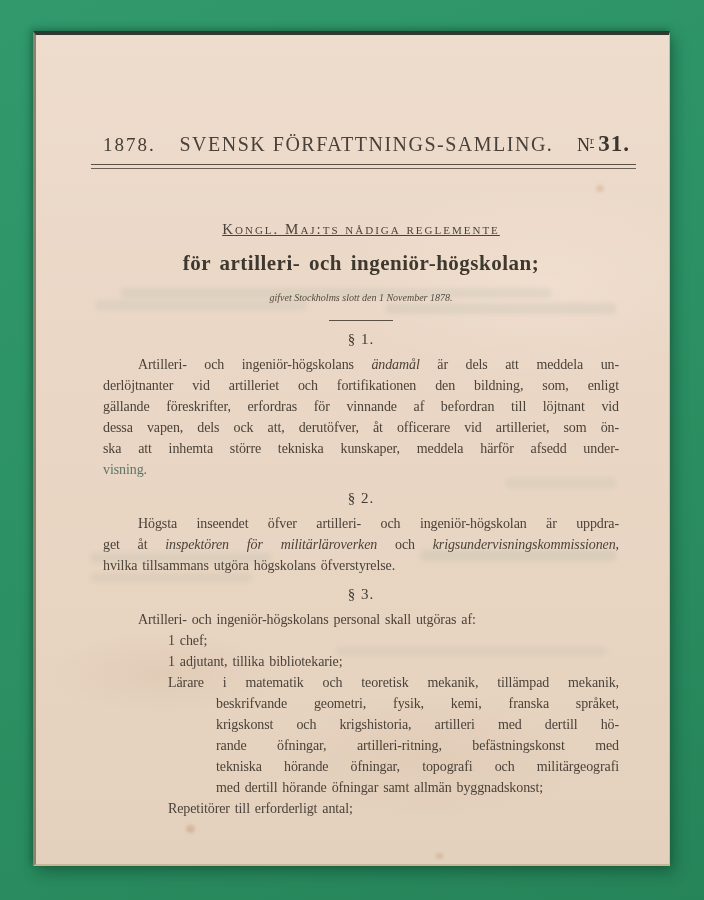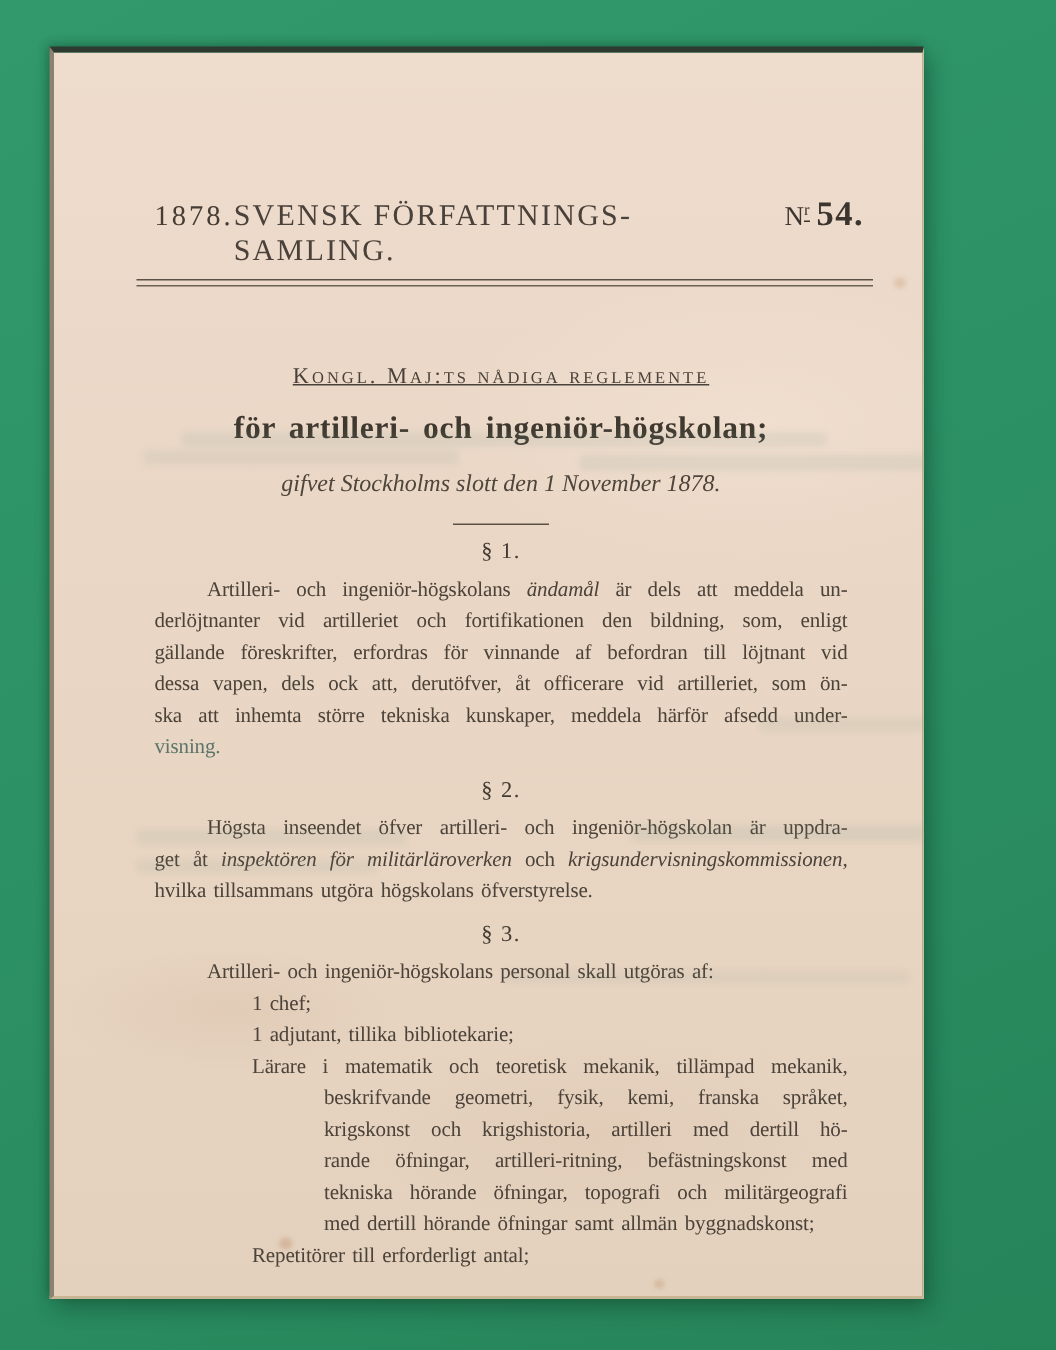--- a/index.html
+++ b/index.html
@@ -6,21 +6,21 @@
   * { margin:0; padding:0; box-sizing:border-box; }
   html,body { width:704px; height:900px; overflow:hidden; }
   body {
     font-family:"Liberation Serif","DejaVu Serif",serif;
     background:linear-gradient(155deg,#31996c 0%,#2c9265 45%,#268459 100%);
     position:relative;
   }
   .canvas { position:absolute; inset:0; }
   
   .page {
-    position:absolute; left:33px; top:31px; width:583px; height:835px;
+    position:absolute; left:33px; top:31px; width:637px; height:835px;
     background:
       radial-gradient(ellipse 220px 90px at 62% 87%, rgba(196,150,120,0.10), rgba(0,0,0,0) 70%),
       radial-gradient(ellipse 160px 60px at 20% 77%, rgba(190,148,118,0.12), rgba(0,0,0,0) 70%),
       radial-gradient(ellipse 300px 140px at 80% 30%, rgba(255,240,228,0.25), rgba(0,0,0,0) 70%),
       linear-gradient(180deg,#eedccd 0%,#ead7c6 35%,#e7d4c1 70%,#e3d1bd 100%);
     border-top:4px solid #2c3a2f;
     border-left:3px solid #8b8270;
     border-bottom:2px solid #c8b596;
     border-right:1px solid #cdbc9e;
     box-shadow:4px 6px 14px rgba(5,40,24,0.38), -2px -2px 6px rgba(5,40,24,0.30);
@@ -50,21 +50,21 @@
   }
   
   .kicker {
     margin-top:52px; text-align:center; font-variant:small-caps;
     font-size:15px; letter-spacing:2px; color:#4a423a;text-decoration:underline;
   }
   .doc-title {
     margin-top:13px; text-align:center; font-size:21px; font-weight:bold;
     letter-spacing:0.5px; color:#3f382f; word-spacing:3px;
   }
-  .dateline { margin-top:16px; text-align:center; font-style:italic; font-size:16px; color:#4e453c; }
+  .dateline { margin-top:16px; text-align:center; font-style:italic; font-size:10px; color:#4e453c; }
   .short-rule { margin:17px auto 0 auto; width:64px; border-top:1.3px solid #5a5045; }
   
   .sections { margin-top:4px; }
   .sec-heading { text-align:center; font-size:15px; margin:10px 0 6px 0; color:#433b33; letter-spacing:1px; }
   .line { font-size:14px; line-height:21px; letter-spacing:-0.1px; word-spacing:1.5px; }
   .line.just { text-align:justify; text-align-last:justify; }
   .line.first { text-indent:35px; }
   .line.l1 { margin-left:65px; }
   .line.l2 { margin-left:113px; }
   .line i { font-style:italic; }
@@ -84,21 +84,21 @@
     <div class="ghost" style="left:55px; top:538px; width:160px; height:9px; opacity:.45;"></div>
     <div class="ghost" style="left:300px; top:612px; width:270px; height:9px; opacity:.4;"></div>
     <div class="spot" style="left:150px; top:790px; width:9px; height:8px; background:rgba(186,134,96,.35);"></div>
     <div class="spot" style="left:400px; top:818px; width:7px; height:6px; background:rgba(186,134,96,.3);"></div>
     <div class="spot" style="left:560px; top:150px; width:8px; height:7px; background:rgba(186,134,96,.25);"></div>
 
     <div class="mast-wrap">
       <header class="masthead">
         <span class="mast-year">1878.</span>
         <span class="mast-title">SVENSK FÖRFATTNINGS-SAMLING.</span>
-        <span class="mast-issue"><span>N</span><sup>r</sup> <b>54.</b></span>
+        <span class="mast-issue"><span>N</span><sup>r</sup> <b>31.</b></span>
       </header>
       <div class="double-rule"></div>
     </div>
 
     <div class="kicker">Kongl. Maj:ts nådiga reglemente</div>
     <h1 class="doc-title">för artilleri- och ingeniör-högskolan;</h1>
     <div class="dateline">gifvet Stockholms slott den 1 November 1878.</div>
     <div class="short-rule"></div>
 
     <main class="sections">

